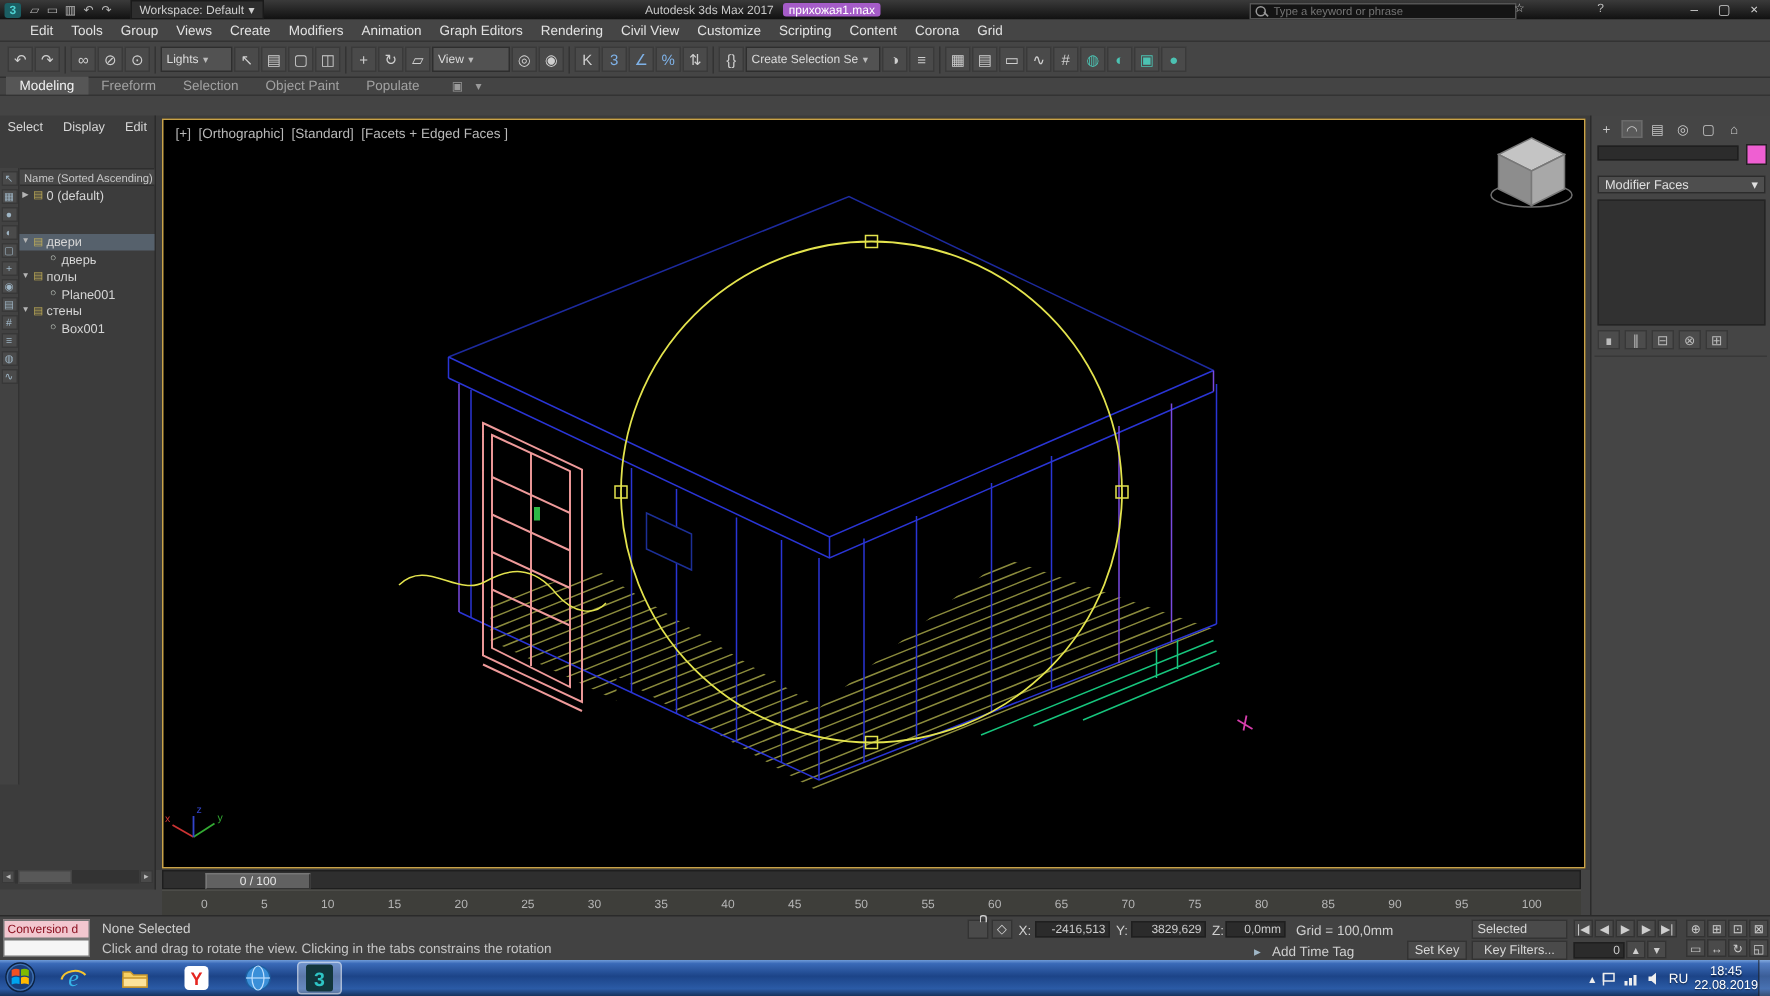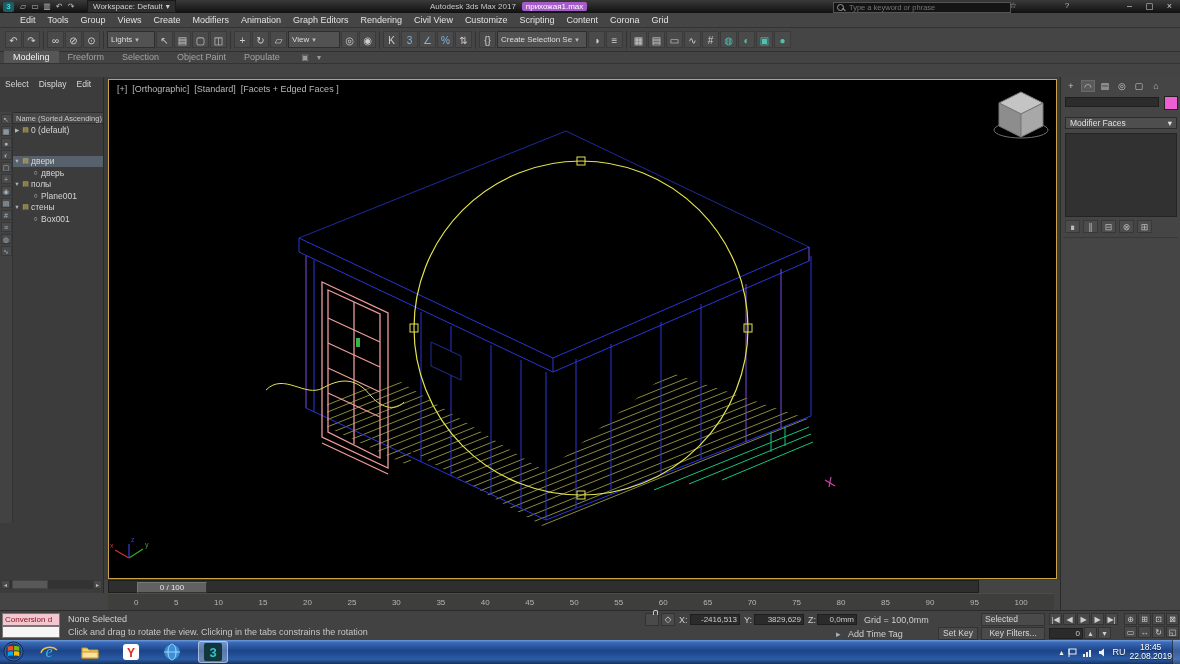--- a/index.html
+++ b/index.html
@@ -34,21 +34,21 @@
   .dd .caret{font-size:7px;color:#bbb;}
   
   #ribbon{position:absolute;left:0;top:52px;width:1180px;height:12px;background:#444;border-bottom:1px solid #333;display:flex;align-items:flex-end;padding-left:4px;box-sizing:border-box;}
   .rtab{padding:0 9px;font-size:9px;color:#a2a2a2;height:12px;line-height:12px;}
   .rtab.active{background:#565656;color:#f2f2f2;margin-top:44px;}
   .ribicon{width:14px;text-align:center;color:#9a9a9a;font-size:8px;}
   #ribbonsub{position:absolute;left:0;top:64px;width:1180px;height:13px;background:#3b3b3b;border-bottom:1px solid #2d2d2d;display:flex;align-items:center;box-sizing:border-box;}
   #subtab{padding:0 8px;color:#cfcfcf;font-size:9px;}
   
   #explorer{position:absolute;left:0;top:77px;width:104px;height:516px;background:#3c3c3c;border-right:1px solid #2b2b2b;box-sizing:border-box;}
-  #xmenus{display:flex;height:14px;align-items:center;}
+  #xmenus{display:flex;height:14px;align-items:center;justify-content:space-between;}
   #xmenus span{padding:0 5px;font-size:8.5px;color:#d8d8d8;}
   #xheader{position:absolute;left:13px;right:0;top:35px;height:12px;background:#484848;border-top:1px solid #2e2e2e;border-bottom:1px solid #2e2e2e;font-size:7.5px;color:#c8c8c8;line-height:12px;padding-left:3px;box-sizing:border-box;white-space:nowrap;overflow:hidden;}
   #xstrip{position:absolute;left:0;top:35px;width:13px;bottom:70px;background:#424242;border-right:1px solid #323232;display:flex;flex-direction:column;align-items:center;padding-top:2px;gap:2px;box-sizing:border-box;}
   .sico{width:11px;height:10px;line-height:10px;font-size:7px;color:#9fb6c6;text-align:center;background:#4a4a4a;border:1px solid #383838;box-sizing:border-box;}
   #xtree{position:absolute;left:13px;right:0;top:47px;}
   .xrow{display:flex;align-items:center;height:11.5px;font-size:8.5px;color:#d6d6d6;white-space:nowrap;overflow:hidden;}
   .xrow.sel{background:var(--selection_row,#56616c);margin-top:20px;}
   .xrow.d1{padding-left:10px;}
   .xarr{width:8px;font-size:5.5px;color:#b5b5b5;text-align:center;flex:none;}
   .xico{width:9px;font-size:7px;color:#c8b458;text-align:center;flex:none;}
@@ -76,21 +76,21 @@
   .cptab{width:14px;height:12px;line-height:12px;text-align:center;font-size:9px;color:#c8c8c8;}
   .cptab.active{background:#5a5a5a;border:1px solid #6a6a6a;box-sizing:border-box;}
   #cpname{position:absolute;left:4px;top:20px;width:94px;height:10px;background:#2c2c2c;border:1px solid #1f1f1f;color:#ccc;font-size:8px;padding:0 2px;box-sizing:border-box;font-family:"Liberation Sans",sans-serif;}
   #cpswatch{position:absolute;left:103px;top:19px;width:12px;height:12px;background:var(--swatch_pink,#ef5fd2);border:1px solid #222;}
   #modlist{position:absolute;left:4px;top:40px;width:112px;height:12px;background:#4e4e4e;border:1px solid #2c2c2c;display:flex;align-items:center;justify-content:space-between;padding:0 4px;box-sizing:border-box;font-size:8.5px;color:#e0e0e0;}
   #stack{position:absolute;left:4px;top:56px;width:112px;height:84px;background:#313131;border:1px solid #242424;box-sizing:border-box;}
   #stackbtns{position:absolute;left:4px;top:143px;display:flex;gap:3px;}
   .stb{width:15px;height:13px;line-height:13px;text-align:center;font-size:9px;color:#bbb;background:#4c4c4c;border:1px solid #383838;box-sizing:border-box;}
   #cpline{position:absolute;left:2px;right:2px;top:160px;height:1px;background:#383838;}
   
-  #timeslider{position:absolute;left:108px;top:580px;width:871px;height:13px;background:#2e2e2e;border:1px solid #1e1e1e;box-sizing:border-box;}
+  #timeslider{position:absolute;left:108px;top:580px;width:946px;height:13px;background:#2e2e2e;border:1px solid #1e1e1e;box-sizing:border-box;}
   #tshandle{position:absolute;left:28px;top:1px;width:68px;height:9px;background:#616161;border:1px solid #777;border-bottom-color:#333;border-right-color:#333;color:#e8e8e8;font-size:8px;text-align:center;line-height:9px;}
   #ruler{position:absolute;left:108px;top:593px;width:946px;height:17px;background:#3e3e3a;border-top:1px solid #4c4c48;display:flex;align-items:center;justify-content:space-between;padding:0 26px 0 26px;box-sizing:border-box;}
   .tick{font-size:8px;color:#b5b5b5;}
   
   #statusbar{position:absolute;left:0;top:610px;width:1180px;height:30px;background:#424242;border-top:1px solid #2a2a2a;box-sizing:border-box;font-size:9px;}
   #mlpink{position:absolute;left:2px;top:2px;width:58px;height:13px;background:#f2c7cf;border:1px solid #777;color:#8c1020;font-size:8px;line-height:12px;padding-left:2px;box-sizing:border-box;overflow:hidden;white-space:nowrap;}
   #mlwhite{position:absolute;left:2px;top:15px;width:58px;height:12px;background:#f6f6f6;border:1px solid #777;box-sizing:border-box;}
   #selstatus{position:absolute;left:68px;top:3px;color:#d2d2d2;}
   #prompt{position:absolute;left:68px;top:16px;color:#c6c6c6;}
   .sbtn{position:absolute;height:13px;background:#4a4a4a;border:1px solid #333;box-sizing:border-box;color:#d8d8d8;font-size:8.5px;text-align:center;line-height:11px;}

